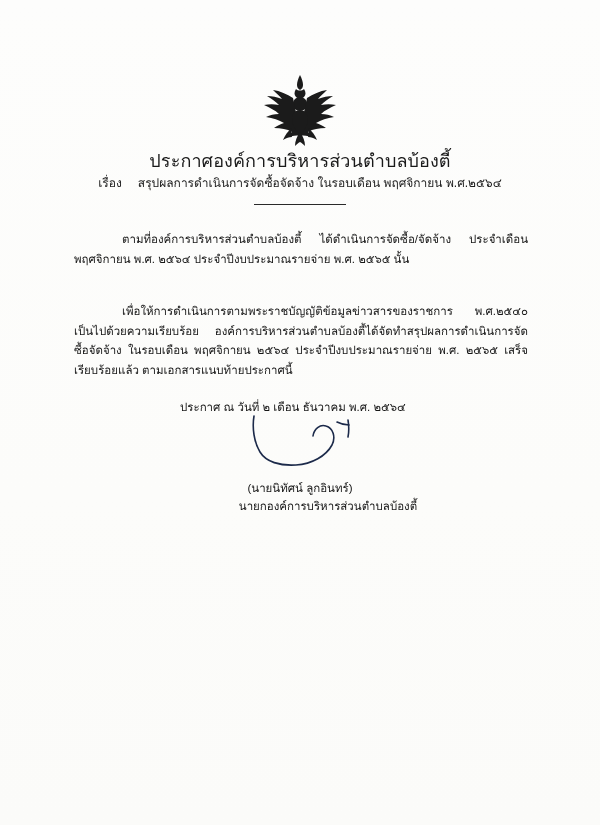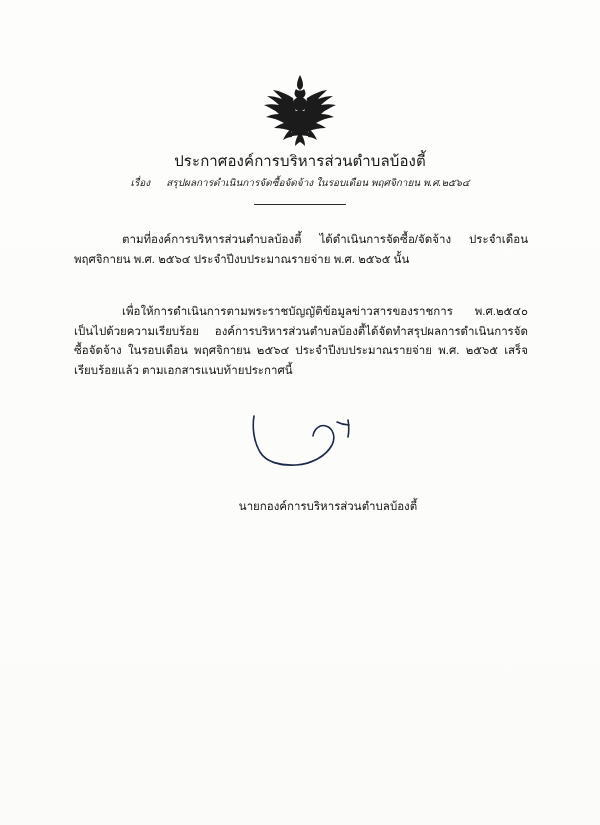--- a/index.html
+++ b/index.html
@@ -53,31 +53,30 @@
   
   .head-block {
     position: absolute;
     left: 0;
     top: 152px;
     width: 600px;
     text-align: center;
     color: #1a1a1a;
   }
   .head-line1 {
-    font-size: 15px;
+    font-size: 18px;
     letter-spacing: 0.1px;
     line-height: 18px;
     white-space: nowrap;
   }
   .head-line2 {
     margin-top: 4px;
-    font-size: 10px;
+    font-size: 12px;
     line-height: 18px;
     white-space: nowrap;
-    font-style: italic;
   }
   .head-line2 .subject-label {
     margin-right: 16px;
   }
 
   .rule {
     position: absolute;
     left: 254px;
     top: 204px;
     width: 92px;
@@ -190,27 +189,29 @@
 
     <div class="para p1">
       <p><span class="indent"></span><span>ตามที่องค์การบริหารส่วนตำบลบ้องตี้ ได้ดำเนินการจัดซื้อ/จัดจ้าง ประจำเดือน พฤศจิกายน พ.ศ. ๒๕๖๔ ประจำปีงบประมาณรายจ่าย พ.ศ. ๒๕๖๕ นั้น</span></p>
     </div>
 
     <div class="para p2">
       <p><span class="indent"></span><span>เพื่อให้การดำเนินการตามพระราชบัญญัติข้อมูลข่าวสารของราชการ พ.ศ.๒๕๔๐ เป็นไปด้วยความเรียบร้อย องค์การบริหารส่วนตำบลบ้องตี้ได้จัดทำสรุปผลการดำเนินการจัดซื้อจัดจ้าง ในรอบเดือน พฤศจิกายน ๒๕๖๔ ประจำปีงบประมาณรายจ่าย พ.ศ. ๒๕๖๕ เสร็จเรียบร้อยแล้ว ตามเอกสารแนบท้ายประกาศนี้</span></p>
     </div>
 
 
+    <div class="date-line">ประกาศ ณ วันที่  ๒  เดือน  ธันวาคม  พ.ศ. ๒๕๖๔</div>
 
     <div class="signature">
       <svg viewBox="0 0 140 60" xmlns="http://www.w3.org/2000/svg" aria-hidden="true">
         <g fill="none" stroke="#1c2a4a" stroke-width="1.6" stroke-linecap="round" stroke-linejoin="round">
           <path d="M18 4 C16 16 18 30 24 40 C30 50 44 54 60 53 C76 52 90 44 96 33 C100 25 97 16 90 14 C84 12 78 17 77 24"></path>
           <path d="M101 10 C105 12 109 13 113 13"></path>
           <path d="M112 8 C113 14 113 20 112 25"></path>
         </g>
       </svg>
     </div>
 
+    <div class="sign-name">(นายนิทัศน์  ลูกอินทร์)</div>
     <div class="sign-pos">นายกองค์การบริหารส่วนตำบลบ้องตี้</div>
 
   </div>
 </div>
 
 </body></html>

